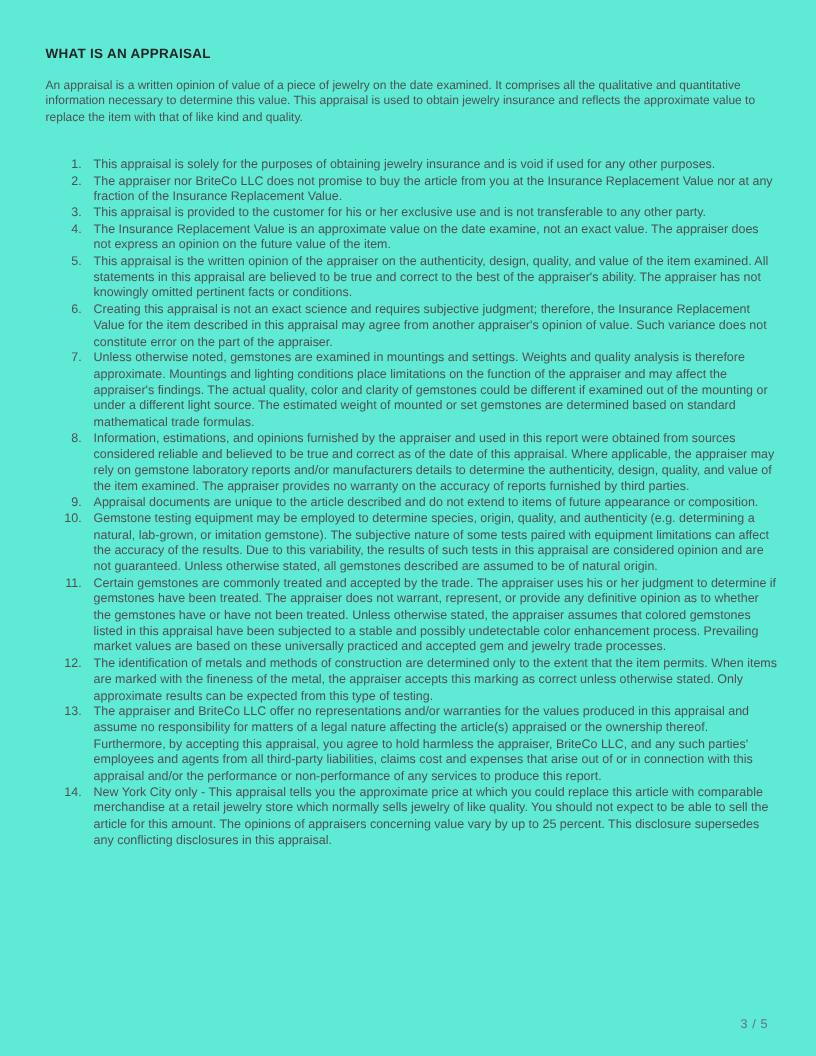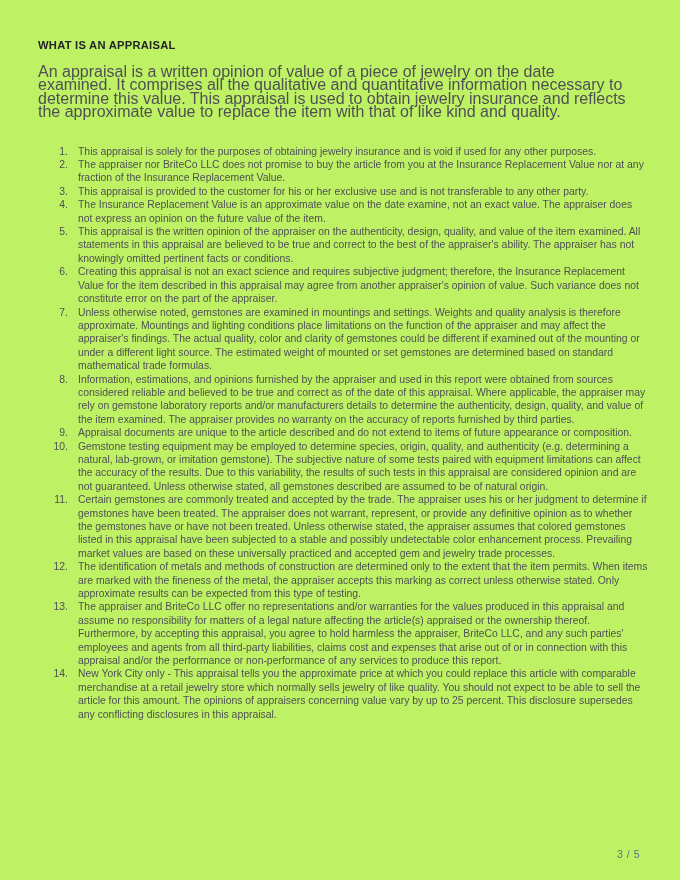--- a/index.html
+++ b/index.html
@@ -4,42 +4,42 @@
 <style>
   html, body {
     margin: 0;
     padding: 0;
     background: #ffffff;
   }
   .page {
     position: relative;
     width: 680px;
     height: 880px;
-    background: #bef264;
+    background: #5eead4;
     box-sizing: border-box;
     font-family: "Liberation Sans", "DejaVu Sans", sans-serif;
     overflow: hidden;
   }
   .content {
     position: absolute;
     top: 38px;
     left: 38px;
     width: 610px;
   }
   .section-heading {
     margin: 0;
     font-size: 11.2px;
     font-weight: bold;
     color: #232427;
     letter-spacing: 0.25px;
     line-height: 14px;
   }
   .intro {
     margin: 13px 16px 0 0;
-    font-size: 16px;
+    font-size: 10px;
     line-height: 13.4px;
     color: #4e5054;
   }
   .terms-heading {
     margin-top: 13px;
   }
   .terms-list {
     margin: 26px 0 0 0;
     padding: 0;
     list-style: none;

